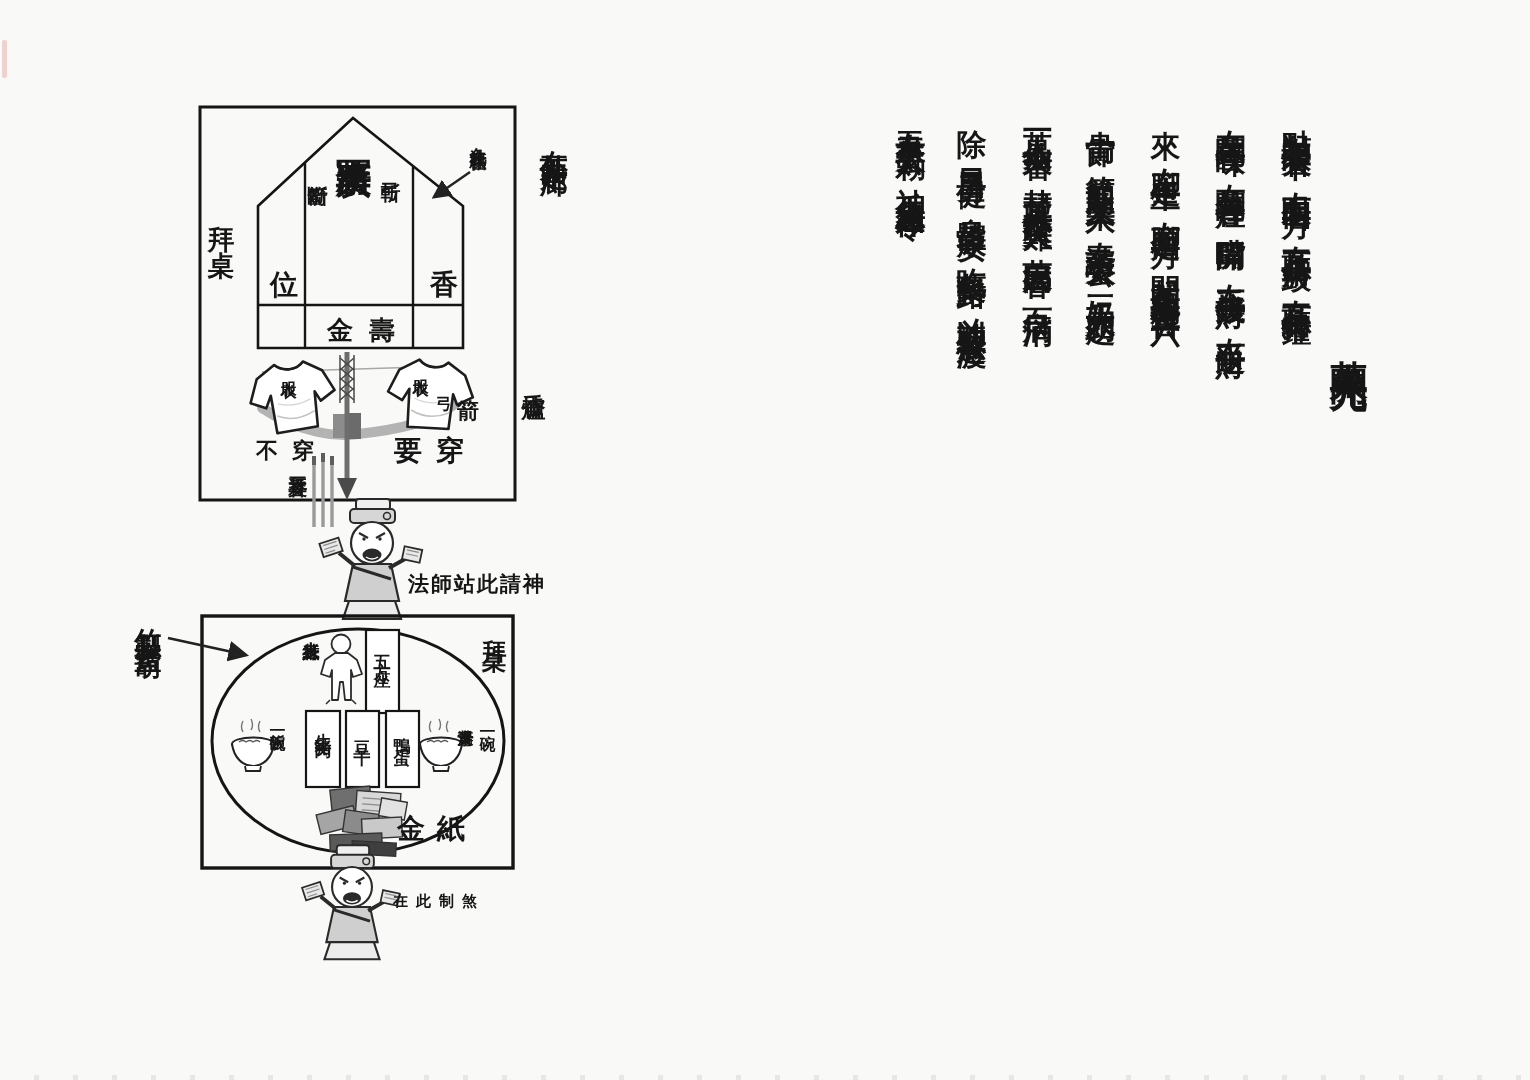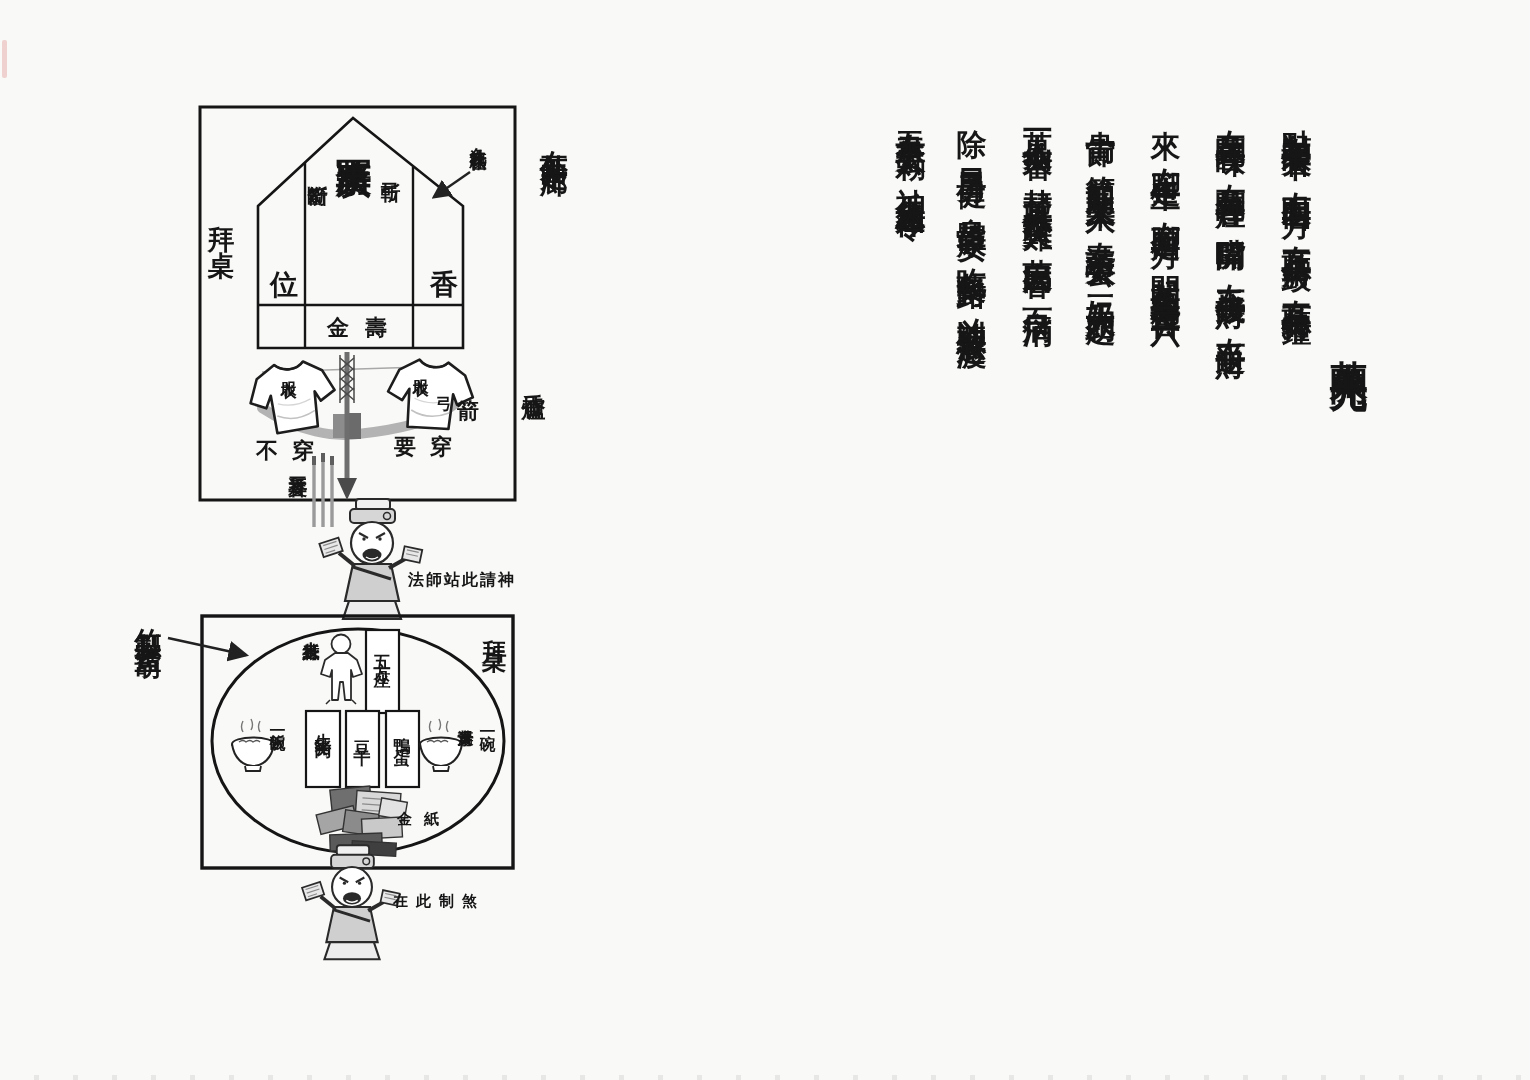--- a/index.html
+++ b/index.html
@@ -154,45 +154,45 @@
     </g>
 
     <use href="#priest" transform="translate(352,906) scale(0.95)"></use>
   </svg>
 
   <span class="vt" style="left:332px;top:131px;font-size:36px;">李廣大將軍</span>
   <span class="vt" style="left:306px;top:170px;font-size:20px;">斷箭</span>
   <span class="vt" style="left:379px;top:167px;font-size:20px;">斬弓</span>
   <span class="ht" style="left:270px;top:266px;font-size:28px;">位</span>
   <span class="ht" style="left:430px;top:266px;font-size:28px;">香</span>
-  <span class="ht" style="left:327px;top:313px;font-size:22px;letter-spacing:16px;">金壽</span>
+  <span class="ht" style="left:327px;top:313px;font-size:26px;letter-spacing:16px;">金壽</span>
   <span class="vt" style="left:205px;top:204px;font-size:27px;letter-spacing:26px;">拜桌</span>
   <span class="vt" style="left:468px;top:133px;font-size:17px;letter-spacing:2px;">免洗筷粘住</span>
   <span class="vt" style="left:537px;top:128px;font-size:28px;letter-spacing:4px;">在外面走廊</span>
   <span class="vt" style="left:519px;top:374px;font-size:24px;letter-spacing:2px;">香爐</span>
   <span class="vt" style="left:279px;top:369px;font-size:16px;">衣服</span>
   <span class="vt" style="left:411px;top:367px;font-size:16px;">衣服</span>
   <span class="ht" style="left:436px;top:394px;font-size:16px;">弓</span>
   <span class="ht" style="left:457px;top:396px;font-size:22px;">箭</span>
   <span class="ht" style="left:256px;top:436px;font-size:22px;letter-spacing:14px;text-align:center;">不穿</span>
-  <span class="ht" style="left:394px;top:432px;font-size:22px;letter-spacing:14px;">要穿</span>
+  <span class="ht" style="left:394px;top:432px;font-size:28px;letter-spacing:14px;">要穿</span>
   <span class="vt" style="left:287px;top:462px;font-size:19px;">三支香拜</span>
-  <span class="ht" style="left:408px;top:570px;font-size:16px;letter-spacing:2px;">法師站此請神</span>
+  <span class="ht" style="left:408px;top:570px;font-size:21px;letter-spacing:2px;">法師站此請神</span>
 
   <span class="vt" style="left:132px;top:606px;font-size:27px;letter-spacing:6px;">竹製密蓋葫</span>
   <span class="vt" style="left:479px;top:620px;font-size:25px;letter-spacing:6px;">拜桌</span>
   <span class="vt" style="left:301px;top:629px;font-size:17px;">紙人替身</span>
   <span class="vt" style="left:372px;top:641px;font-size:17px;letter-spacing:8px;">五方座</span>
   <span class="vt" style="left:313px;top:719px;font-size:17px;letter-spacing:5px;">生豬肉</span>
   <span class="vt" style="left:352px;top:727px;font-size:17px;letter-spacing:10px;">豆干</span>
   <span class="vt" style="left:392px;top:725px;font-size:17px;letter-spacing:10px;">鴨蛋</span>
   <span class="vt" style="left:268px;top:721px;font-size:16px;">飯一碗</span>
   <span class="vt" style="left:456px;top:717px;font-size:16px;">湯青菜</span>
   <span class="vt" style="left:478px;top:722px;font-size:16px;">一碗</span>
-  <span class="ht" style="left:397px;top:810px;font-size:15px;letter-spacing:12px;">金紙</span>
+  <span class="ht" style="left:397px;top:810px;font-size:28px;letter-spacing:12px;">金紙</span>
   <span class="ht" style="left:393px;top:892px;font-size:15px;letter-spacing:8px;">在此制煞</span>
 
   <span class="vt" style="left:1326px;top:330px;font-size:38px;letter-spacing:4px;">草人開光咒</span>
   <span class="vt" style="left:1279px;top:106px;font-size:30px;letter-spacing:4px;">點起左眼看天下　右眼看四方　左耳聽角鼓　右耳聽帝鐘</span>
   <span class="vt" style="left:1213px;top:106px;font-size:30px;letter-spacing:4px;">左鼻聞香味　右鼻聞香煙　嘴開口　左手接錢財　右手送財</span>
   <span class="vt" style="left:1148px;top:106px;font-size:30px;letter-spacing:4px;">來　左腳走千里　右腳走四方　開起草人前胸後背三百六</span>
   <span class="vt" style="left:1083px;top:106px;font-size:30px;letter-spacing:4px;">十骨節　節節如同某某本人　奏請姜太公　三奶夫人助起</span>
   <span class="vt" style="left:1020px;top:106px;font-size:30px;letter-spacing:4px;">草人一仙來替　替起某某人什麼災難　萬病回春　百病消</span>
   <span class="vt" style="left:954px;top:106px;font-size:30px;letter-spacing:4px;">除　早日勇健　身體康安　吃藥對路　凶神惡煞退渡</span>
   <span class="vt" style="left:893px;top:106px;font-size:30px;letter-spacing:4px;">吾奉姜太公勅　神兵火急如律令</span>

